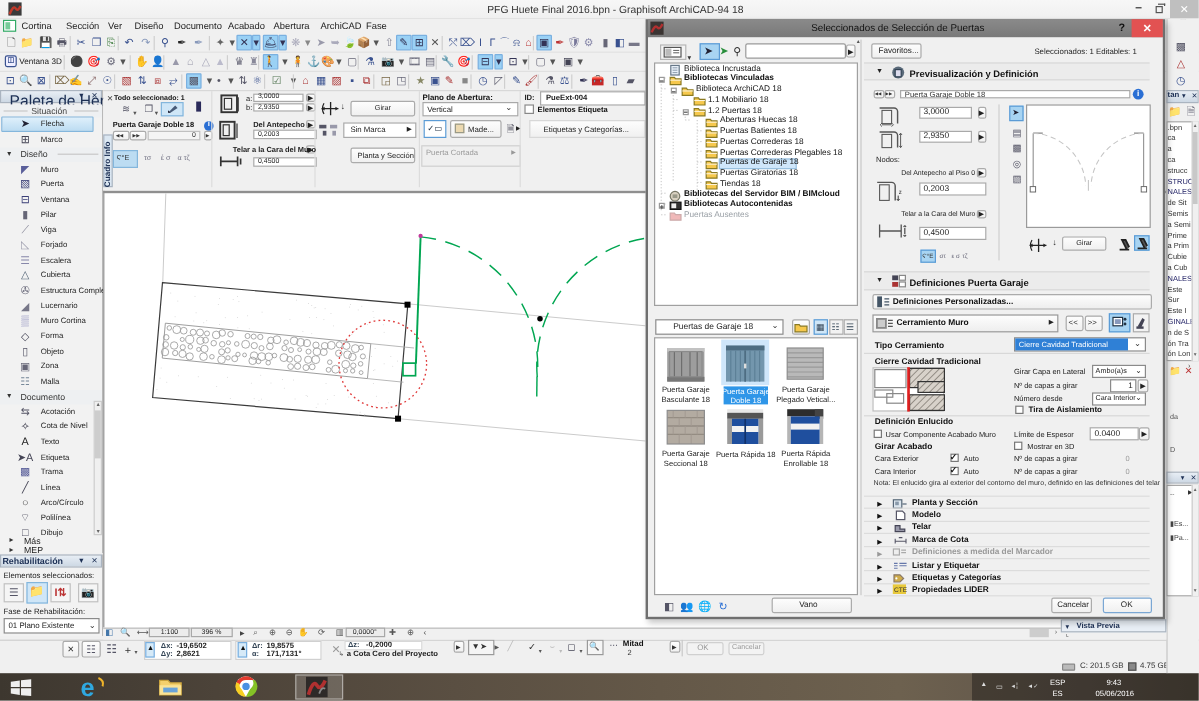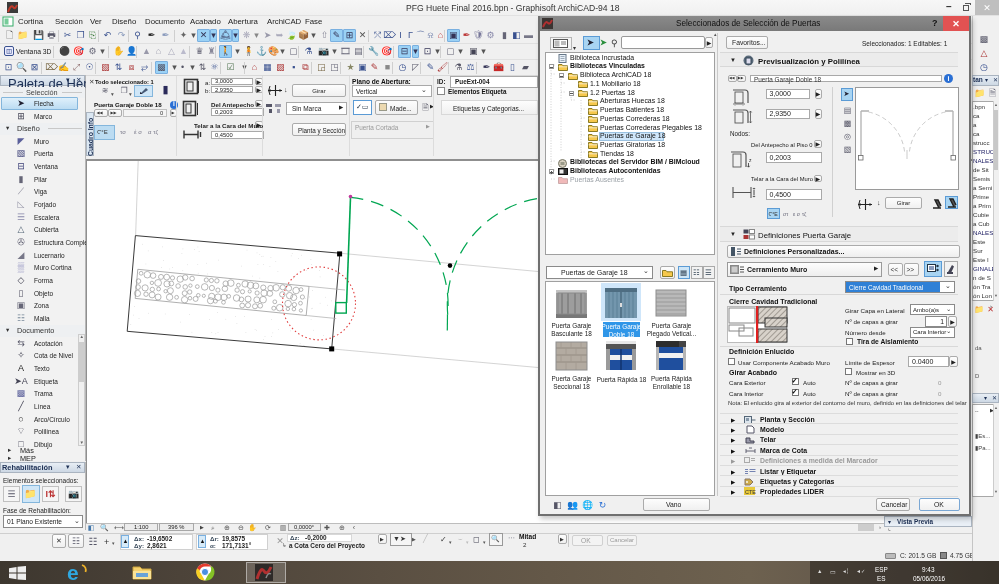--- a/index.html
+++ b/index.html
@@ -187,21 +187,21 @@
 <div class="" style="left:392px;top:62px;width:1px;height:12px;background:#cfcfcf;"></div>
 <div class="" style="left:420px;top:62px;width:1px;height:12px;background:#cfcfcf;"></div>
 <div class="" style="left:448px;top:62px;width:1px;height:12px;background:#cfcfcf;"></div>
 <div class="" style="left:476px;top:62px;width:1px;height:12px;background:#cfcfcf;"></div>
 <div class="" style="left:0px;top:75px;width:86px;height:386px;background:#f2f2f2;border-right:1px solid #b8b8b8;"></div>
 <div class="" style="left:0px;top:75px;width:85px;height:11px;background:linear-gradient(#e8eef5,#cdd8e4);border:1px solid #aab4c0;"></div>
 <div class="" style="left:8px;top:76px;font-size:13px;color:#1c2f54;font-weight:normal;white-space:nowrap;">Paleta de Herramien...</div>
 <div class="" style="left:66px;top:76px;font-size:7px;color:#1c2f54;font-weight:normal;white-space:nowrap;">▾</div>
 <div class="" style="left:76px;top:76px;font-size:6.5px;color:#1c2f54;font-weight:normal;white-space:nowrap;">✕</div>
 <div class="" style="left:0px;top:87px;width:85px;height:11px;background:#eef0f2;"></div>
-<div class="" style="left:26px;top:88px;font-size:7.3px;color:#444;font-weight:normal;white-space:nowrap;">Selección</div>
+<div class="" style="left:26px;top:88px;font-size:7.3px;color:#444;font-weight:normal;white-space:nowrap;">Situación</div>
 <div class="" style="left:3px;top:92px;width:20px;height:1px;background:#c8c8c8;"></div>
 <div class="" style="left:62px;top:92px;width:20px;height:1px;background:#c8c8c8;"></div>
 <div class="" style="left:1px;top:97px;width:77px;height:13px;background:linear-gradient(#dff0fb,#bcdcf2);border:1px solid #84b6dc;border-radius:1px;"></div>
 <div class="ic" style="left:14px;top:98px;width:14px;height:11px;color:#223;font-size:9px">➤</div>
 <div class="" style="left:34px;top:99.5px;font-size:6.5px;color:#222;font-weight:normal;white-space:nowrap;">Flecha</div>
 <div class="ic" style="left:14px;top:111px;width:14px;height:11px;color:#445;font-size:9px">⊞</div>
 <div class="" style="left:34px;top:112.5px;font-size:6.5px;color:#222;font-weight:normal;white-space:nowrap;">Marco</div>
 <div class="" style="left:0px;top:123px;width:85px;height:12px;background:#eef0f2;"></div>
 <div class="" style="left:6px;top:124px;font-size:6.5px;color:#333;font-weight:normal;white-space:nowrap;">▾</div>
 <div class="" style="left:17px;top:124px;font-size:7.3px;color:#333;font-weight:normal;white-space:nowrap;">Diseño</div>
@@ -972,21 +972,21 @@
 <div class="" style="left:881px;top:501px;font-size:6.6px;color:#222;font-weight:normal;white-space:nowrap;z-index:11;">Cancelar</div>
 <div class="" style="left:919px;top:498px;width:41px;height:13px;z-index:11;background:linear-gradient(#fdfdfd,#f0f0f0);border:1px solid #7aa7d4;border-radius:2px;"></div>
 <div class="" style="left:934px;top:501px;font-size:6.8px;color:#222;font-weight:normal;white-space:nowrap;z-index:11;">OK</div>
 <div class="" style="left:717px;top:33px;width:1px;height:463px;z-index:11;background:#c9c9c9;"></div>
 <div class="" style="left:720px;top:52px;width:238px;height:15px;z-index:11;background:#ececec;border-top:1px solid #d8d8d8;border-bottom:1px solid #d8d8d8;"></div>
 <div class="" style="left:730px;top:57px;font-size:6px;color:#222;font-weight:normal;white-space:nowrap;z-index:11;">▼</div>
 <svg style="left:743px;top:55px;z-index:11;" width="11" height="11">
     <circle cx="5.5" cy="5.5" r="5" fill="#5a6a7a"></circle>
     <rect x="3" y="3" width="5" height="6" fill="#dde" stroke="#345"></rect>
   </svg>
-<div class="" style="left:758px;top:56.5px;font-size:7.8px;color:#111;font-weight:bold;white-space:nowrap;z-index:11;">Previsualización y Polilínea</div>
+<div class="" style="left:758px;top:56.5px;font-size:7.8px;color:#111;font-weight:bold;white-space:nowrap;z-index:11;">Previsualización y Definición</div>
 <div class="btn" style="left:728px;top:74.8px;width:8.5px;height:6.8px;z-index:11;"></div>
 <div class="" style="left:729px;top:76px;font-size:3.6px;color:#333;font-weight:normal;white-space:nowrap;z-index:11;">◀◀</div>
 <div class="btn" style="left:737px;top:74.8px;width:8.5px;height:6.8px;z-index:11;"></div>
 <div class="" style="left:738px;top:76px;font-size:3.6px;color:#333;font-weight:normal;white-space:nowrap;z-index:11;">▶▶</div>
 <div class="" style="left:750px;top:74.5px;width:192px;height:7.6px;z-index:11;background:#fff;border:1px solid #a9a9a9;"></div>
 <div class="" style="left:754px;top:75.8px;font-size:6.4px;color:#333;font-weight:normal;white-space:nowrap;z-index:11;">Puerta Garaje Doble 18</div>
 <div class="ic" style="left:944px;top:74px;width:9px;height:9px;color:#fff;background:#2a6fd4;border-radius:50%;font-size:7px;font-weight:bold;z-index:11;">i</div>
 <svg style="left:731px;top:88px;z-index:11;" width="20" height="17" viewBox="0 0 20 17">
 <path d="M2 2 h12 a3 3 0 0 1 3 3 v10" fill="none" stroke="#555" stroke-width="1.2"></path>
 <rect x="4" y="4" width="8" height="11" fill="none" stroke="#555" stroke-width="0.9"></rect>
@@ -1054,21 +1054,21 @@
     <path d="M1 9 h8 M7 9 L3 1 h3 L9 7" stroke="#222" stroke-width="1.4" fill="#555"></path>
   </svg>
 <div class="" style="left:720px;top:226px;width:238px;height:16px;z-index:11;background:#ececec;border-top:1px solid #d8d8d8;border-bottom:1px solid #d8d8d8;"></div>
 <div class="" style="left:730px;top:231px;font-size:6px;color:#222;font-weight:normal;white-space:nowrap;z-index:11;">▼</div>
 <svg style="left:743px;top:229px;z-index:11;" width="12" height="11">
     <rect x="0.5" y="0.5" width="5" height="4" fill="#445"></rect>
     <rect x="6.5" y="0.5" width="5" height="4" fill="#fff" stroke="#888"></rect>
     <rect x="0.5" y="6" width="5" height="4" fill="#a33"></rect>
     <rect x="6.5" y="6" width="5" height="4" fill="#fff" stroke="#888"></rect>
   </svg>
-<div class="" style="left:758px;top:230.5px;font-size:7.8px;color:#111;font-weight:normal;white-space:nowrap;z-index:11;">Definiciones Puerta Garaje</div>
+<div class="" style="left:758px;top:230.5px;font-size:7.8px;color:#111;font-weight:bold;white-space:nowrap;z-index:11;">Definiciones Puerta Garaje</div>
 <div class="" style="left:727px;top:245px;width:233px;height:13px;z-index:11;background:linear-gradient(#fdfdfd,#eee);border:1px solid #ababab;border-radius:2px;"></div>
 <svg style="left:731px;top:247px;z-index:11;" width="10" height="9">
     <rect width="4" height="9" fill="#456"></rect>
     <path d="M6 2 h4 M6 4.5 h4 M6 7 h4" stroke="#456" stroke-width="1"></path>
   </svg>
 <div class="" style="left:744px;top:248px;font-size:7px;color:#111;font-weight:bold;white-space:nowrap;z-index:11;">Definiciones Personalizadas...</div>
 <div class="" style="left:727px;top:262px;width:155px;height:15px;z-index:11;background:linear-gradient(#fdfdfd,#eee);border:1px solid #9a9a9a;"></div>
 <svg style="left:730px;top:265px;z-index:11;" width="14" height="9">
     <rect width="9" height="9" fill="#888"></rect>
     <rect x="1.5" y="1.5" width="6" height="6" fill="#ccc"></rect>

